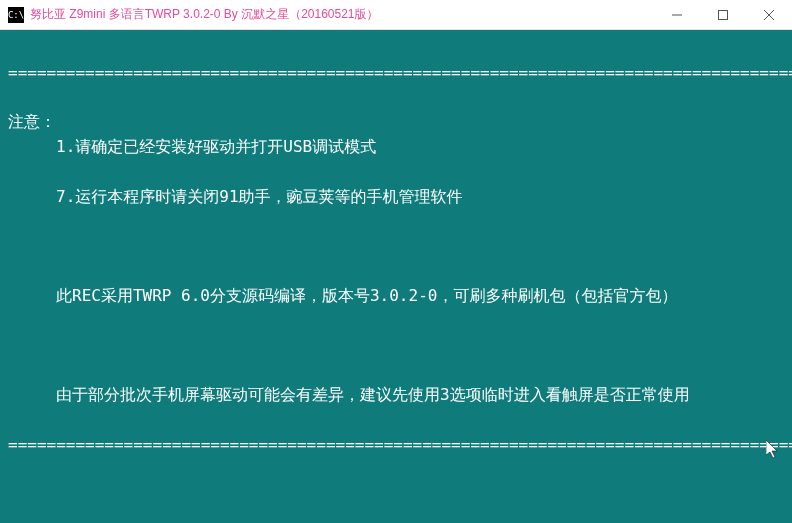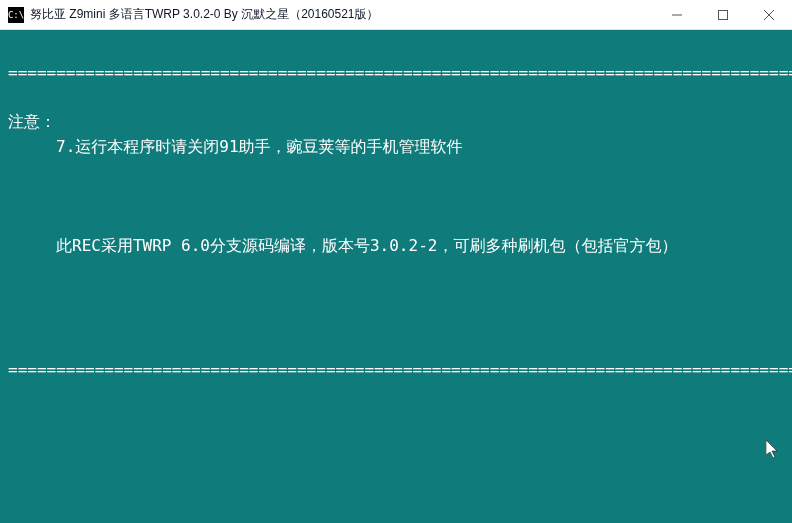--- a/index.html
+++ b/index.html
@@ -30,21 +30,21 @@
       display: flex;
       align-items: center;
       justify-content: center;
       font-size: 9px;
       color: #fff;
       font-family: monospace;
     }
     .titlebar-title {
       flex: 1;
       font-size: 12px;
-      color: #0f172a;
+      color: #ec4899;
     }
     .titlebar-controls {
       display: flex;
       height: 100%;
     }
     .titlebar-btn {
       width: 46px;
       height: 100%;
       display: flex;
       align-items: center;
@@ -106,25 +106,26 @@
           <line x1="0" y1="0" x2="10" y2="10" stroke="#555" stroke-width="1"></line>
           <line x1="10" y1="0" x2="0" y2="10" stroke="#555" stroke-width="1"></line>
         </svg>
     </div>
   </div>
 </div>
 
 <div class="console">
 <div>============================================================================================</div>
 <div><span class="notice-label">注意：</span>
+<div class="indent-1">1.请确定已经安装好驱动并打开USB调试模式</div>
 <div class="indent-1">7.运行本程序时请关闭91助手，豌豆荚等的手机管理软件</div>
 <div> </div>
-<div class="indent-1">此REC采用TWRP 6.0分支源码编译，版本号3.0.2-2，可刷多种刷机包（包括官方包）</div>
+<div class="indent-1">此REC采用TWRP 6.0分支源码编译，版本号3.0.2-0，可刷多种刷机包（包括官方包）</div>
 <div> </div>
-</div>
+<div class="indent-1">由于部分批次手机屏幕驱动可能会有差异，建议先使用3选项临时进入看触屏是否正常使用</div></div>
 <div>============================================================================================</div>
 
 
 
 
 
 
 
 
 

